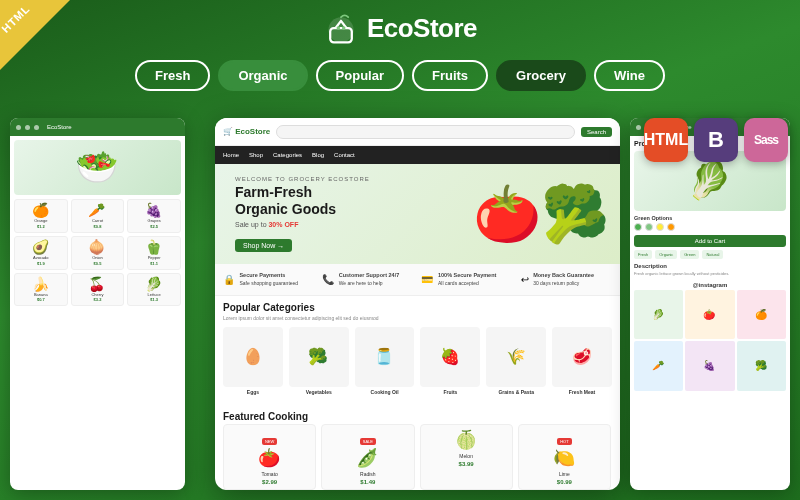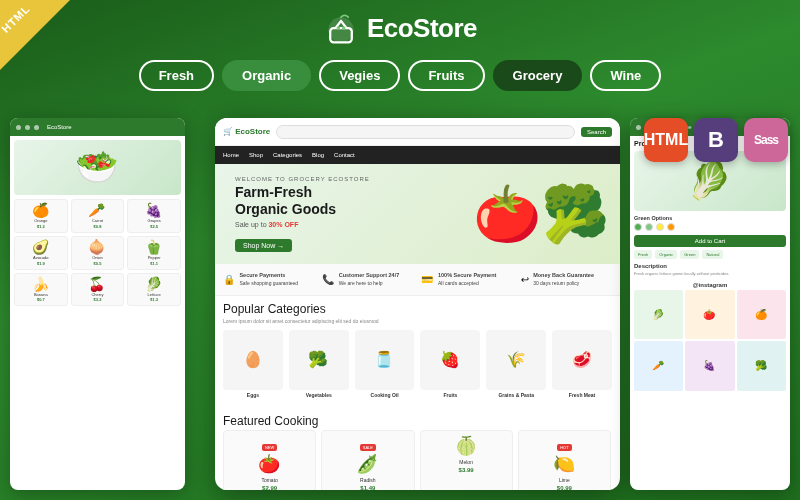--- a/index.html
+++ b/index.html
@@ -308,22 +308,22 @@
     }
     .mc-feature-title {
       font-weight: 700;
       font-size: 5.5px;
     }
 
     .mc-section {
       padding: 6px 8px 4px;
     }
     .mc-section-title {
-      font-size: 12px;
-      font-weight: 400;
+      font-size: 10px;
+      font-weight: 700;
       color: #1a1a1a;
       margin-bottom: 2px;
     }
     .mc-section-sub {
       font-size: 5px;
       color: #888;
       margin-bottom: 6px;
     }
 
     .mc-categories {
@@ -556,21 +556,21 @@
       <circle cx="17" cy="20" r="2" fill="#7ec87e"></circle>
       <circle cx="23" cy="20" r="2" fill="#7ec87e"></circle>
       <path d="M20 8 Q24 4 28 8" fill="none" stroke="#7ec87e" stroke-width="2" stroke-linecap="round"></path>
     </svg>
     <span class="logo-text">EcoStore</span>
   </div>
 
   <div class="nav-pills">
   <div class="nav-pill outline">Fresh</div>
       <div class="nav-pill active-green">Organic</div>
-      <div class="nav-pill outline">Vegies</div>
+      <div class="nav-pill outline">Popular</div>
       <div class="nav-pill outline">Fruits</div>
       <div class="nav-pill dark-filled">Grocery</div>
       <div class="nav-pill outline">Wine</div>
     </div>
 </div>
 
 <div class="main-content">
 
   <div class="mockup-left">
     <div class="mockup-left-header">

